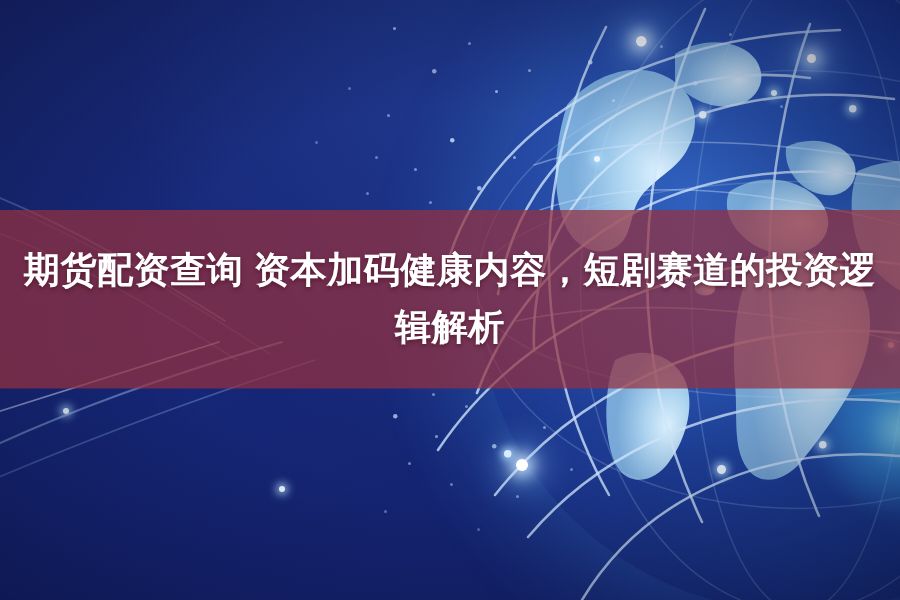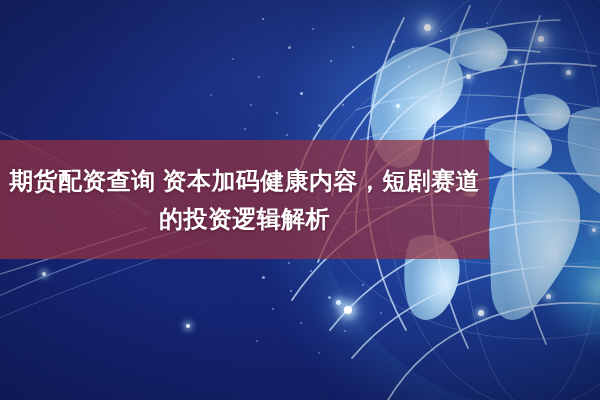--- a/index.html
+++ b/index.html
@@ -89,21 +89,21 @@
   }
 
   
   .streaks { position: absolute; inset: 0; }
 
   
   .title-band {
     position: absolute;
     left: 0;
     top: 140px;
-    width: 489px;
+    width: 600px;
     height: 119px;
     background: rgba(150,48,62,0.72);
     display: flex;
     align-items: center;
     justify-content: center;
   }
   .title-text {
     width: 580px;
     margin: 0;
     padding: 0 8px;

